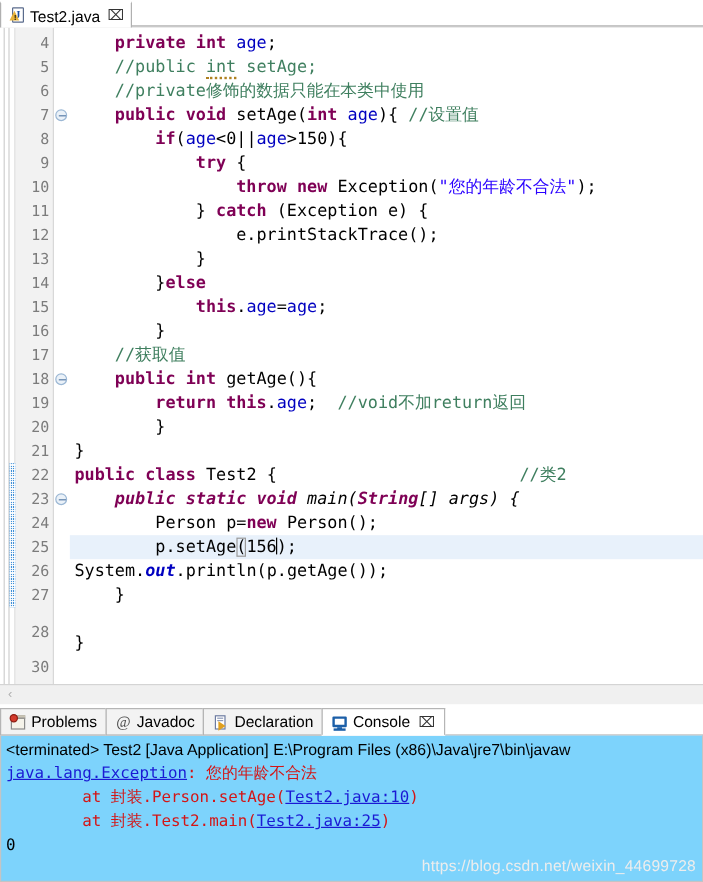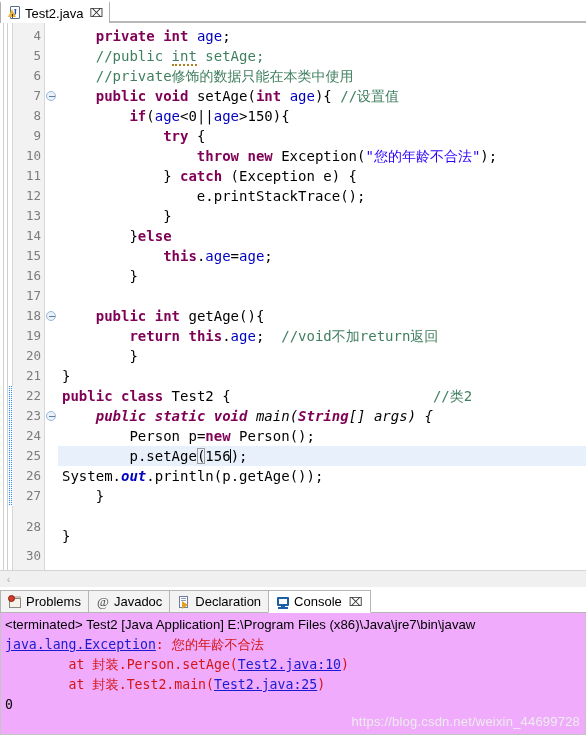--- a/index.html
+++ b/index.html
@@ -306,21 +306,21 @@
     background: #1c5fa8;
   }
   .ic-console .base {
     position: absolute; left: 2px; top: 12.5px; width: 10px; height: 1.5px;
     background: #1c5fa8;
   }
   .vtabclose { font-size: 12px; color: #333; margin-left: 3px; }
 
   .console-body {
     flex: 1 1 auto;
-    background: #f0abfc;
+    background: #7dd3fc;
     border: 1px solid #c4c4c4;
     border-top: none;
     position: relative;
     overflow: hidden;
     min-height: 0;
   }
   .conline {
     position: absolute;
     left: 4px; right: 0;
     height: 20px; line-height: 20px;
@@ -412,20 +412,21 @@
           <div class="cline" style="top: 63px;">    <span class="kw">public</span> <span class="kw">void</span> <span class="plain">setAge</span>(<span class="kw">int</span> <span class="fld">age</span>){ <span class="cmt">//设置值</span></div>
           <div class="cline" style="top: 83px;">        <span class="kw">if</span>(<span class="fld">age</span>&lt;0||<span class="fld">age</span>&gt;150){</div>
           <div class="cline" style="top: 103px;">            <span class="kw">try</span> {</div>
           <div class="cline" style="top: 123px;">                <span class="kw">throw</span> <span class="kw">new</span> <span class="plain">Exception</span>(<span class="str">"您的年龄不合法"</span>);</div>
           <div class="cline" style="top: 143px;">            } <span class="kw">catch</span> (<span class="plain">Exception</span> <span class="plain">e</span>) {</div>
           <div class="cline" style="top: 163px;">                <span class="plain">e</span>.<span class="plain">printStackTrace</span>();</div>
           <div class="cline" style="top: 183px;">            }</div>
           <div class="cline" style="top: 203px;">        }<span class="kw">else</span></div>
           <div class="cline" style="top: 223px;">            <span class="kw">this</span>.<span class="fld">age</span>=<span class="fld">age</span>;</div>
           <div class="cline" style="top: 243px;">        }</div>
+          <div class="cline" style="top: 263px;">    <span class="cmt">//获取值</span></div>
           <div class="cline" style="top: 283px;">    <span class="kw">public</span> <span class="kw">int</span> <span class="plain">getAge</span>(){</div>
           <div class="cline" style="top: 303px;">        <span class="kw">return</span> <span class="kw">this</span>.<span class="fld">age</span>;  <span class="cmt">//void不加return返回</span></div>
           <div class="cline" style="top: 323px;">        }</div>
           <div class="cline" style="top: 343px;">}</div>
           <div class="cline" style="top: 363px;"><span class="kw">public</span> <span class="kw">class</span> <span class="plain">Test2</span> {                        <span class="cmt">//类2</span></div>
           <div class="cline" style="top: 383px; font-style: italic;">    <span class="kw">public</span> <span class="kw">static</span> <span class="kw">void</span> <span class="plain">main</span>(<span class="kw">String</span>[] <span class="plain">args</span>) {</div>
           <div class="cline" style="top: 403px;">        <span class="plain">Person</span> <span class="plain">p</span>=<span class="kw">new</span> <span class="plain">Person</span>();</div>
           <div class="cline hl" style="top: 423px;">        <span class="plain">p</span>.<span class="plain">setAge</span><span class="boxchar">(</span>156<span class="caret"></span>);</div>
           <div class="cline" style="top: 443px;"><span class="plain">System</span>.<span class="stat">out</span>.<span class="plain">println</span>(<span class="plain">p</span>.<span class="plain">getAge</span>());</div>
           <div class="cline" style="top: 463px;">    }</div>

